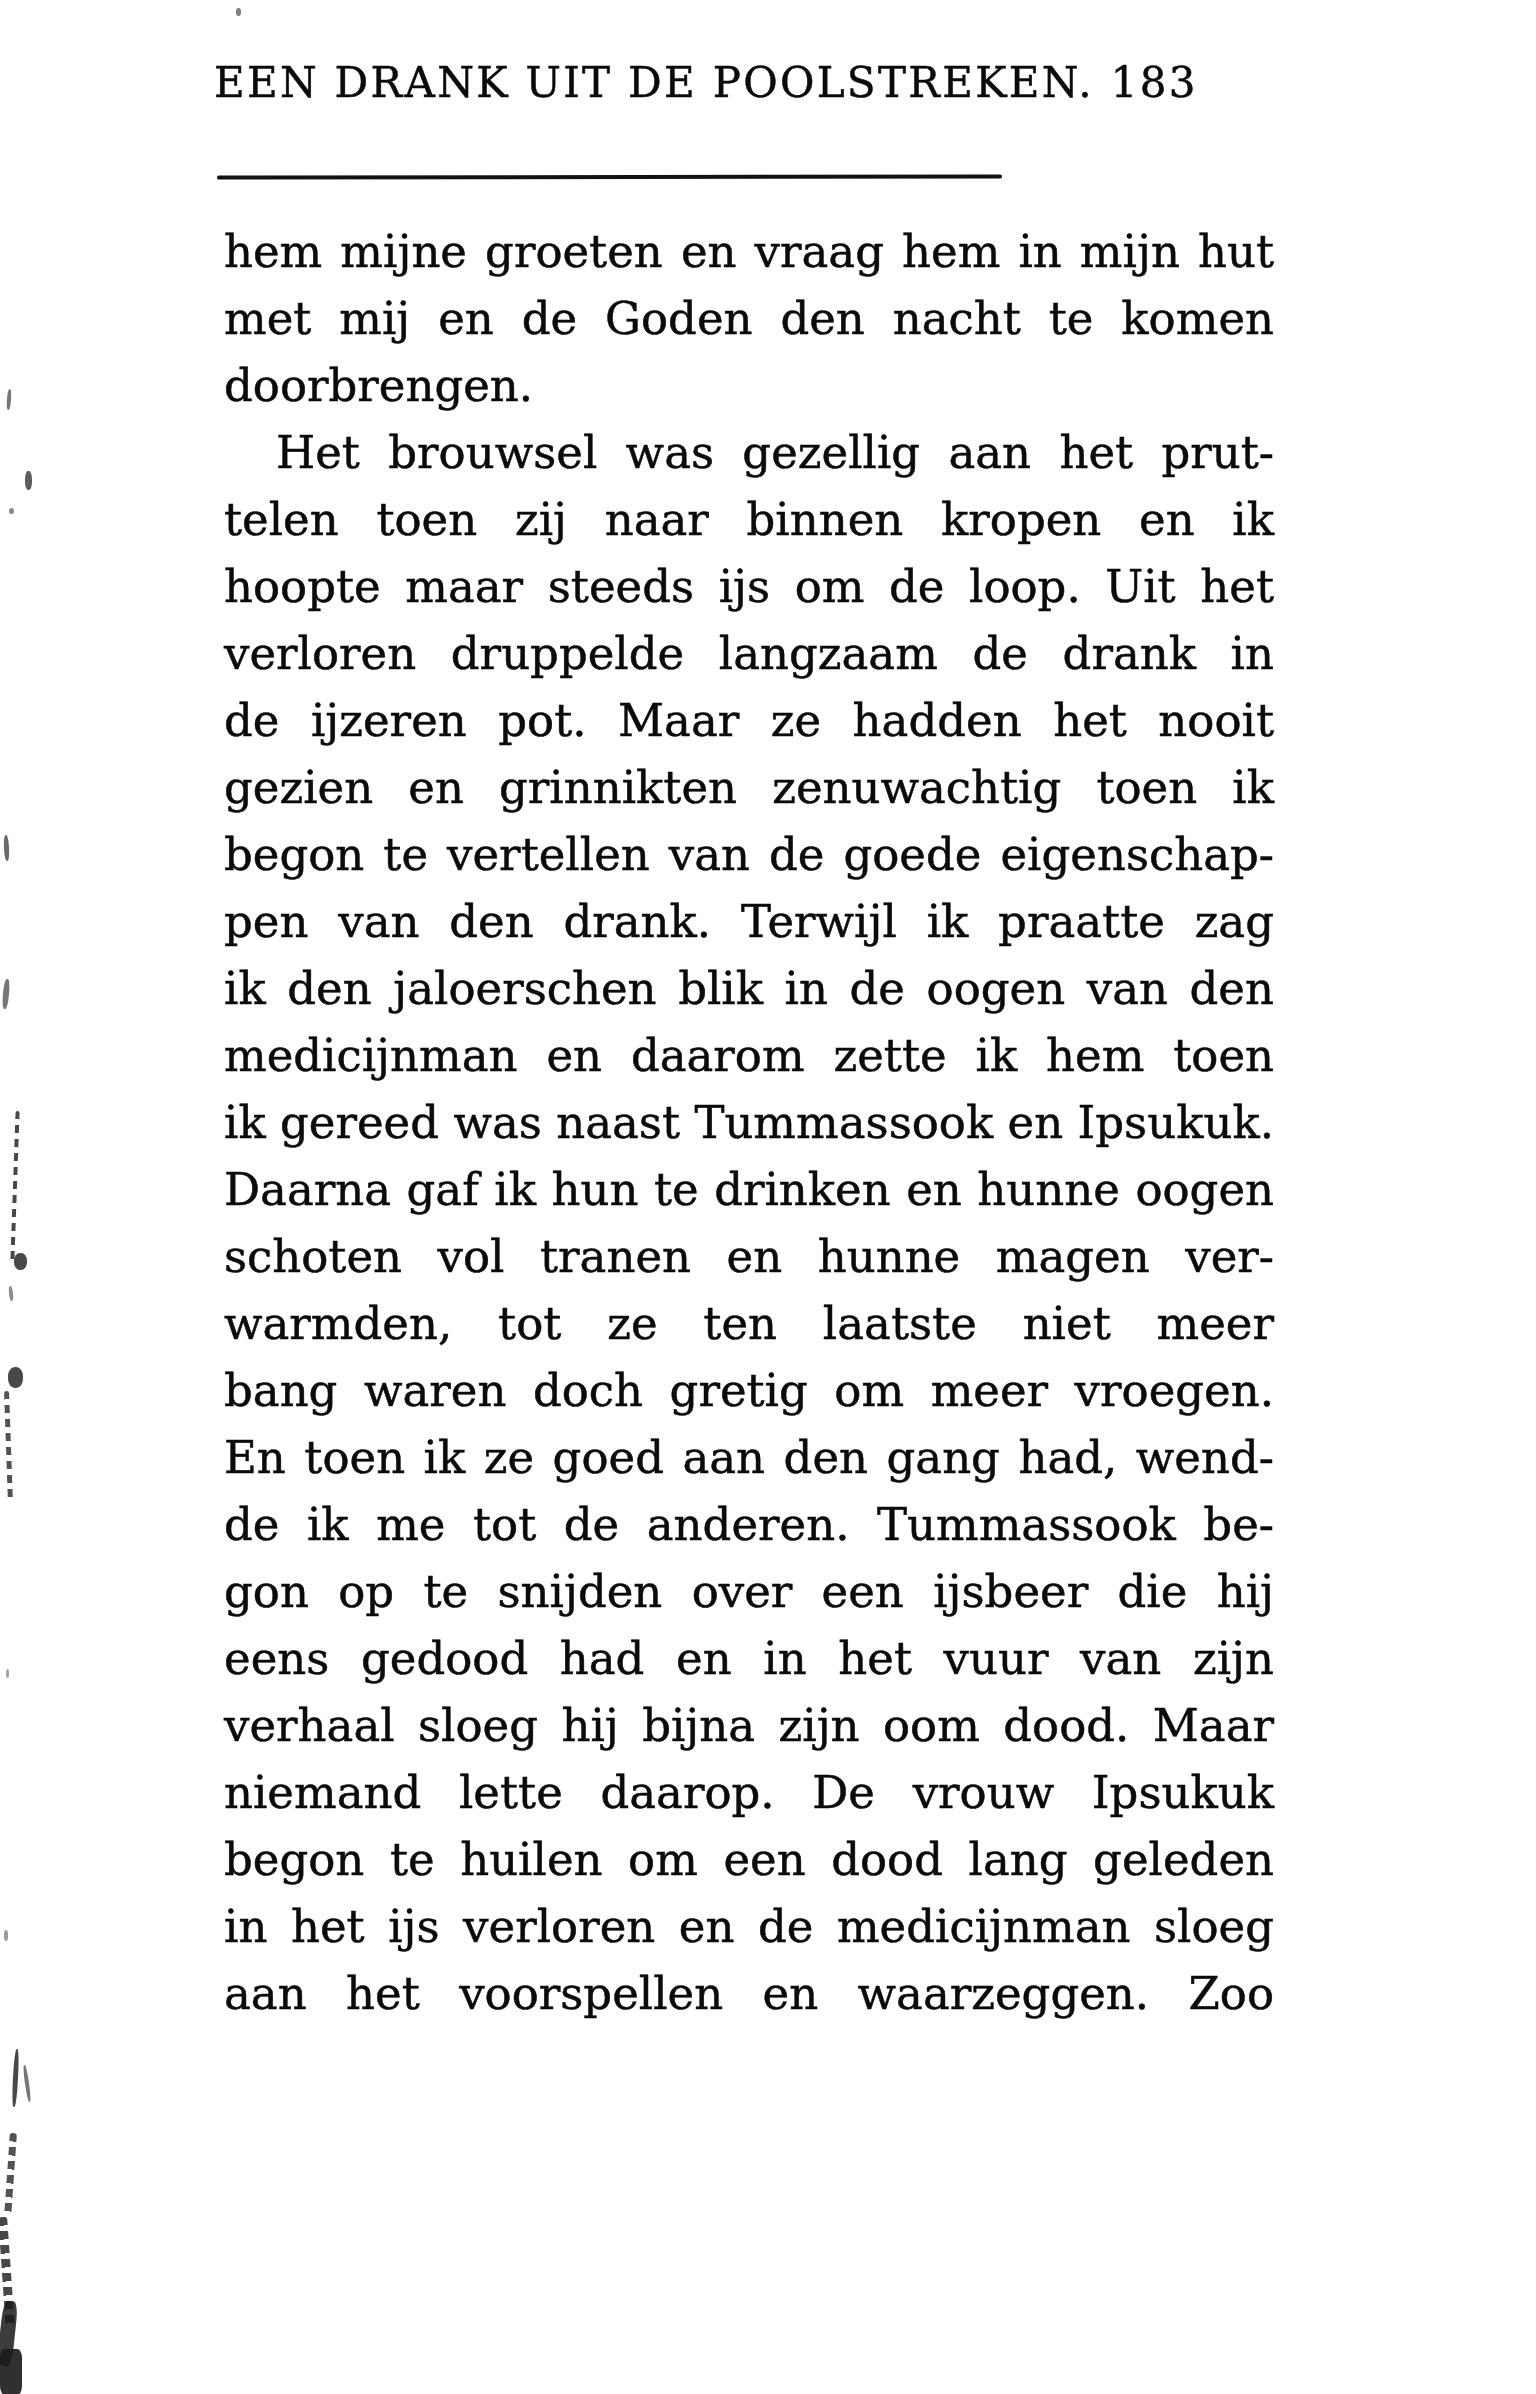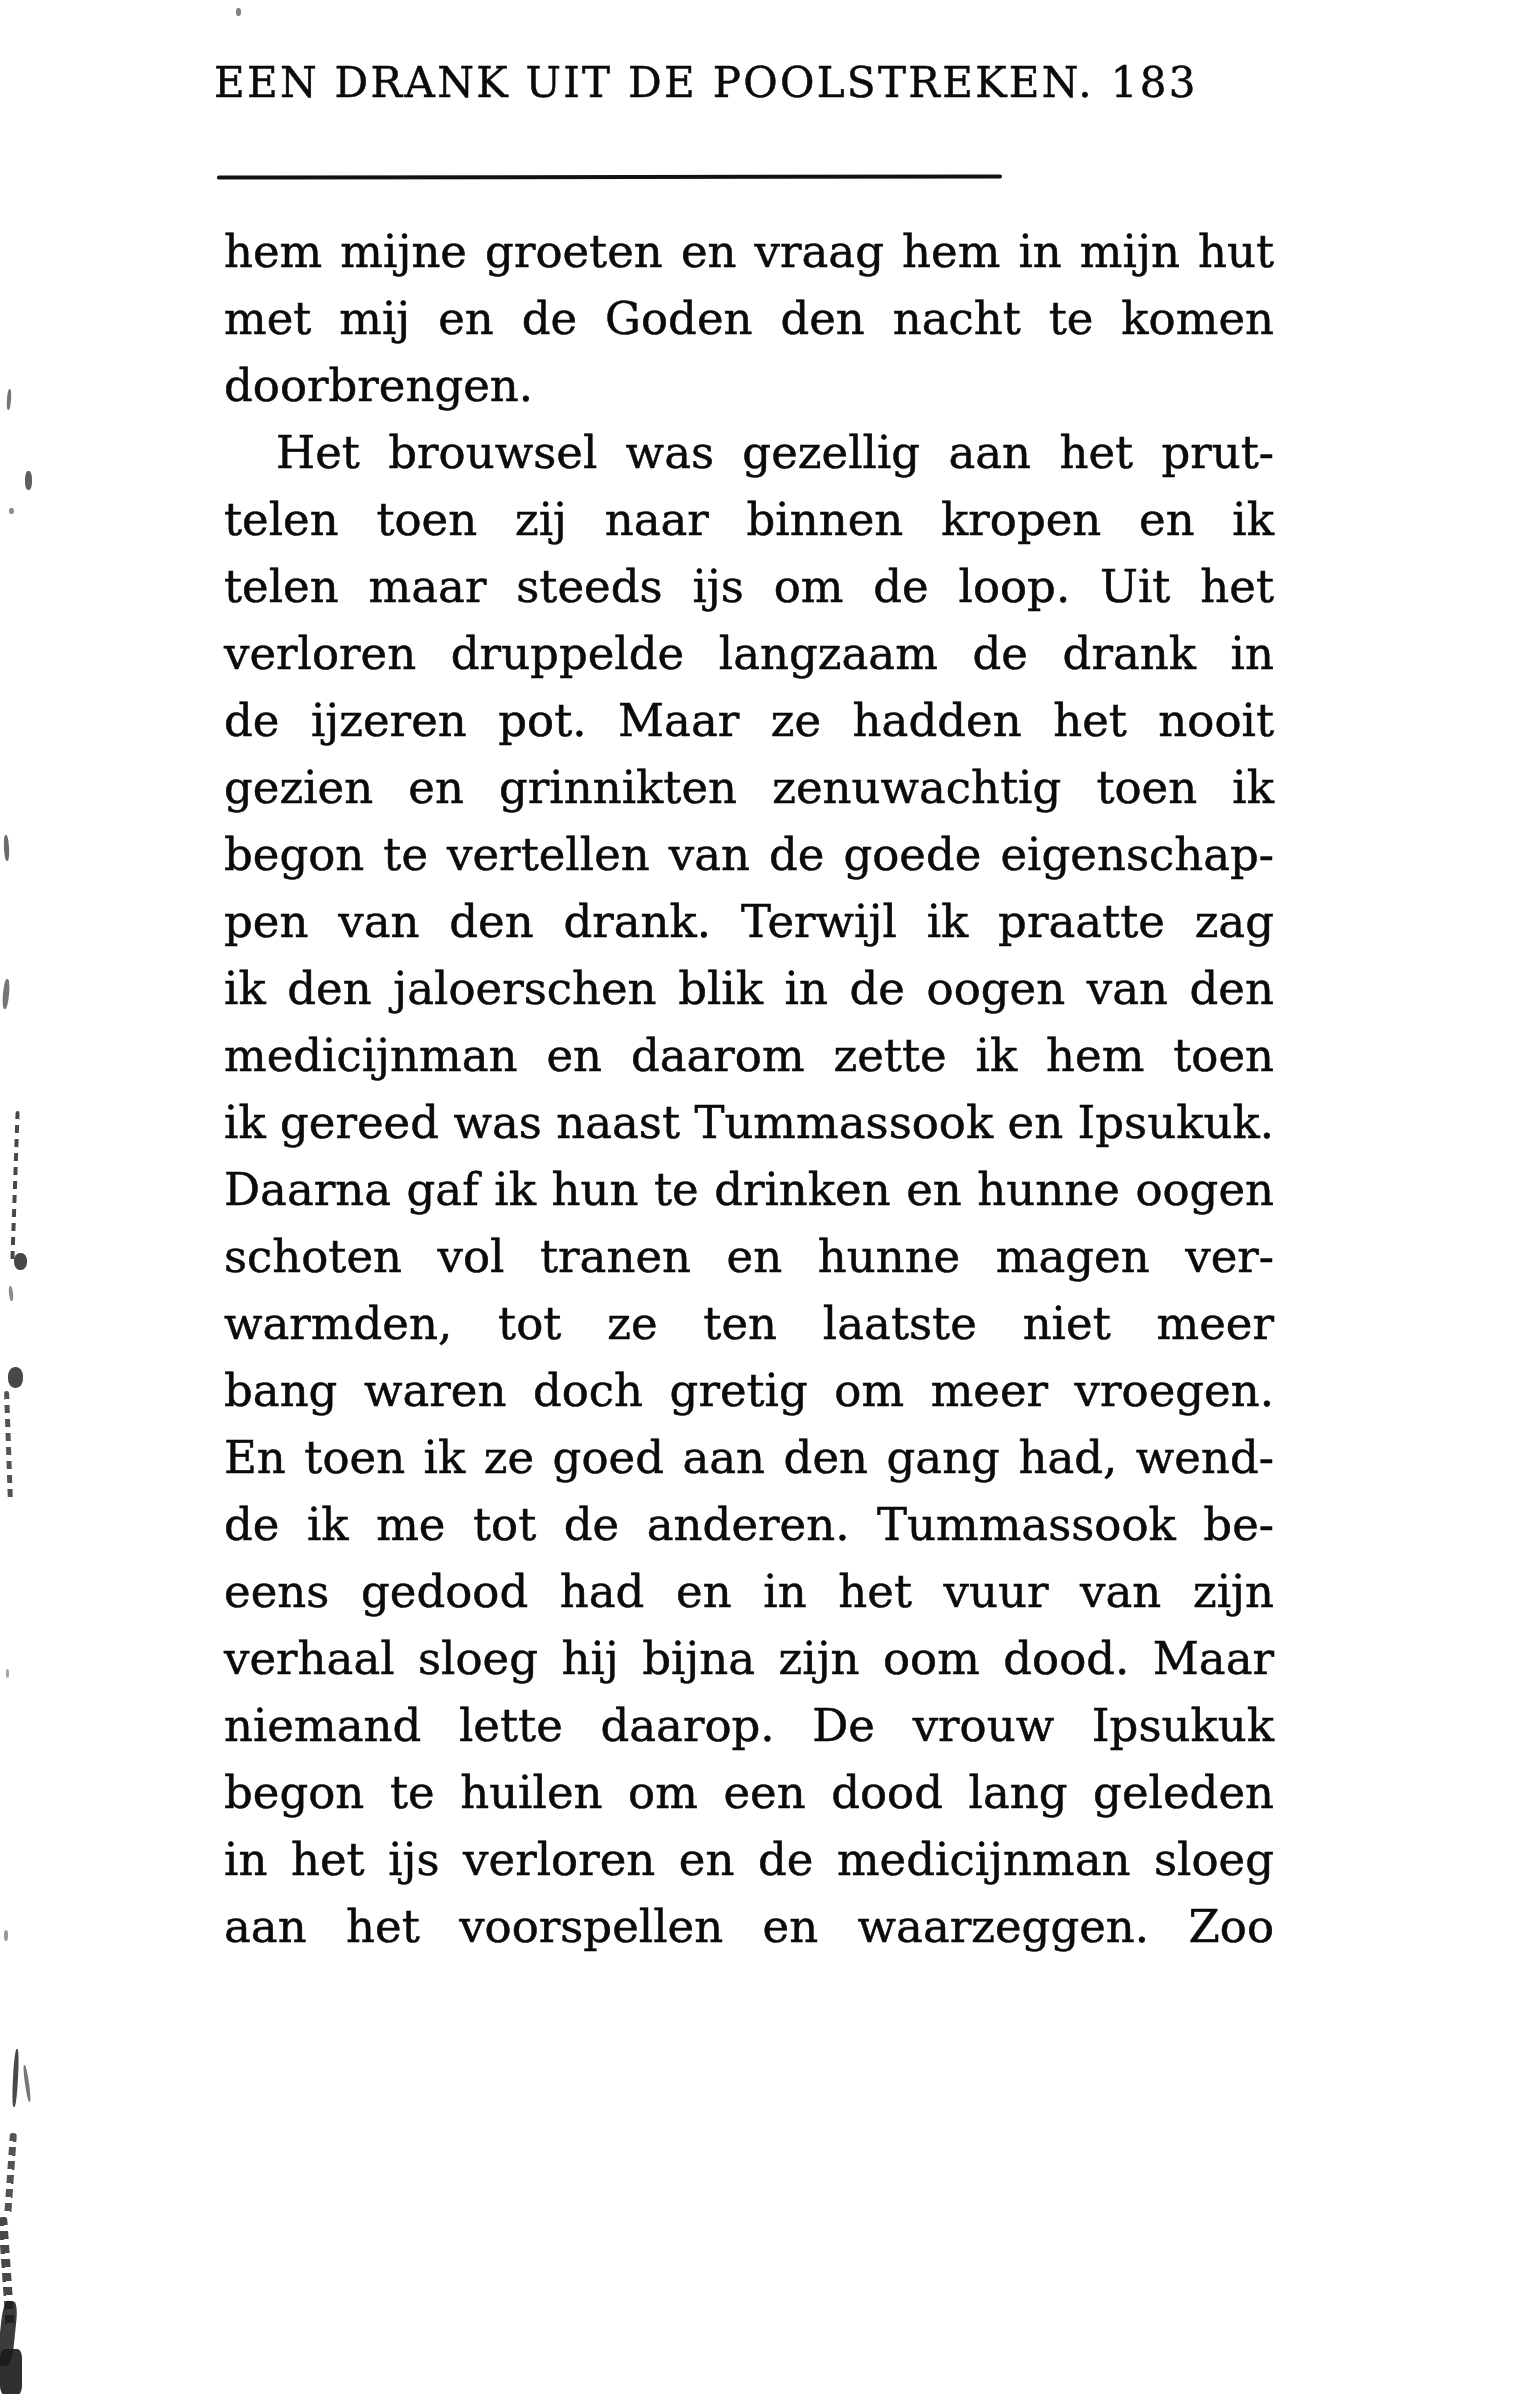--- a/index.html
+++ b/index.html
@@ -80,35 +80,36 @@
   </div>
 
   <div class="rule"></div>
 
   <div class="bodytext" id="bodytext">
       <div class="line">hem mijne groeten en vraag hem in mijn hut</div>
       <div class="line">met mij en de Goden den nacht te komen</div>
       <div class="line para-end">doorbrengen.</div>
       <div class="line indent">Het brouwsel was gezellig aan het prut-</div>
       <div class="line">telen toen zij naar binnen kropen en ik</div>
-      <div class="line">telen maar steeds ijs om de loop. Uit het</div>
+      <div class="line">hoopte maar steeds ijs om de loop. Uit het</div>
       <div class="line">verloren druppelde langzaam de drank in</div>
       <div class="line">de ijzeren pot. Maar ze hadden het nooit</div>
       <div class="line">gezien en grinnikten zenuwachtig toen ik</div>
       <div class="line">begon te vertellen van de goede eigenschap-</div>
       <div class="line">pen van den drank. Terwijl ik praatte zag</div>
       <div class="line">ik den jaloerschen blik in de oogen van den</div>
       <div class="line">medicijnman en daarom zette ik hem toen</div>
       <div class="line">ik gereed was naast Tummassook en Ipsukuk.</div>
       <div class="line">Daarna gaf ik hun te drinken en hunne oogen</div>
       <div class="line">schoten vol tranen en hunne magen ver-</div>
       <div class="line">warmden, tot ze ten laatste niet meer</div>
       <div class="line">bang waren doch gretig om meer vroegen.</div>
       <div class="line">En toen ik ze goed aan den gang had, wend-</div>
       <div class="line">de ik me tot de anderen. Tummassook be-</div>
+      <div class="line">gon op te snijden over een ijsbeer die hij</div>
       <div class="line">eens gedood had en in het vuur van zijn</div>
       <div class="line">verhaal sloeg hij bijna zijn oom dood. Maar</div>
       <div class="line">niemand lette daarop. De vrouw Ipsukuk</div>
       <div class="line">begon te huilen om een dood lang geleden</div>
       <div class="line">in het ijs verloren en de medicijnman sloeg</div>
       <div class="line">aan het voorspellen en waarzeggen. Zoo</div>
     </div>
 
   <div class="artifact" style="left:236px; top:7.5px;  width:4.7px;  height:8.4px;  opacity:.55;"></div>
   <div class="artifact" style="left:6.5px;   top:389px; width:3.7px;  height:20.5px; opacity:.6; transform:rotate(4deg);"></div>

